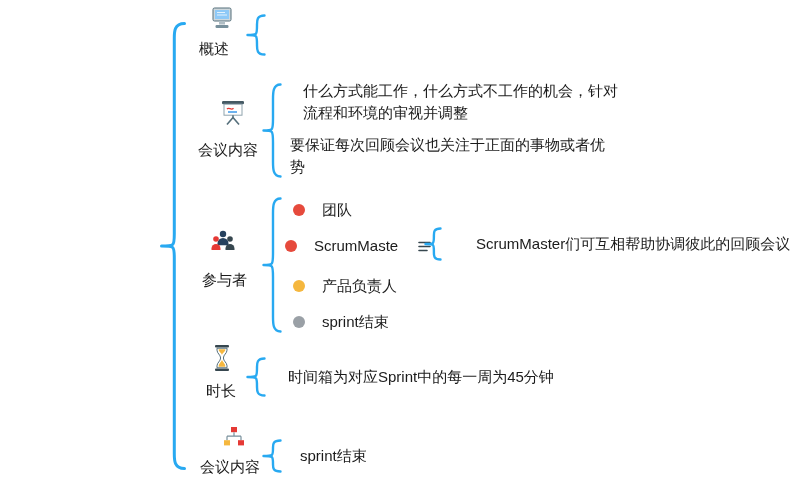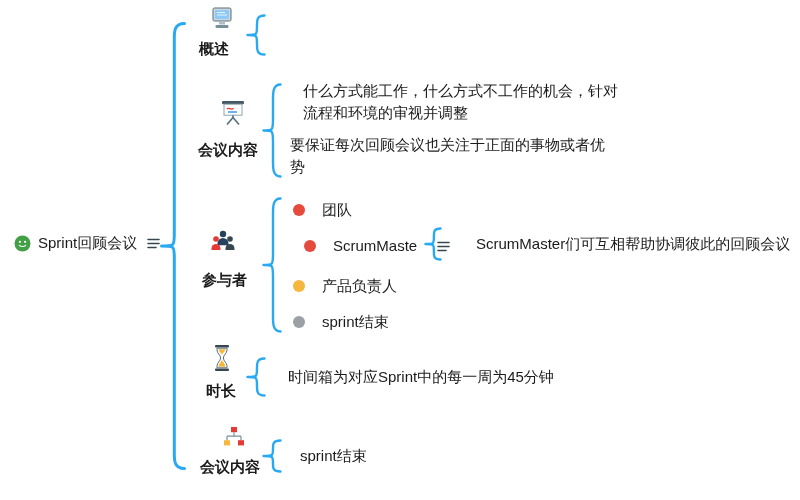--- a/index.html
+++ b/index.html
@@ -3,55 +3,39 @@
 <meta charset="utf-8">
 <style>
   * { margin:0; padding:0; box-sizing:border-box; }
   html,body { background:#ffffff; }
   .canvas {
     position:relative; width:800px; height:500px; background:#ffffff; overflow:hidden;
     font-family:"Liberation Sans","DejaVu Sans",sans-serif; color:#1b1b1b;
   }
   .txt { position:absolute; font-size:15px; line-height:22px; white-space:nowrap; }
   .wrap { white-space:normal; width:322px; }
-  .blabel { position:absolute; font-size:15px; line-height:18px; white-space:nowrap;font-weight:bold; }
+  .blabel { position:absolute; font-size:15px; line-height:18px; white-space:nowrap; }
   .bicon { position:absolute; line-height:0; }
   .brace { position:absolute; line-height:0; }
   .root {
     position:absolute; display:flex; align-items:center; gap:7px;
     font-size:15px; line-height:18px; white-space:nowrap;
   }
   .prow {
     position:absolute; display:flex; align-items:center; gap:17px;
     font-size:15px; line-height:22px; white-space:nowrap;
   }
   .dot { width:12px; height:12px; border-radius:50%; flex:0 0 12px; background:#ccc; }
   .nicon { line-height:0; margin-left:3px; }
 </style>
 </head>
 <body>
 
 <div class="canvas">
 
-  <div class="root" style="left:14px; top:234px;">
-    <span class="bicon" style="position:static;">
-      <svg width="17" height="17" viewBox="0 0 17 17">
-        <circle cx="8.5" cy="8.5" r="8" fill="#43a047"></circle>
-        <circle cx="5.9" cy="6.8" r="1.1" fill="#fff"></circle>
-        <circle cx="11.1" cy="6.8" r="1.1" fill="#fff"></circle>
-        <path d="M5.3 10.3 a4 3 0 0 0 6.4 0" stroke="#fff" stroke-width="1.2" fill="none" stroke-linecap="round"></path>
-      </svg>
-    </span>
-    <span>Sprint回顾会议</span>
-    <span class="nicon">
-      <svg width="13" height="11" viewBox="0 0 13 11">
-        <path d="M1 1.5 h11 M1 5.5 h11 M1 9.5 h8" stroke="#37474f" stroke-width="1.6" stroke-linecap="round"></path>
-      </svg>
-    </span>
-  </div>
 
   <div class="brace" style="left:160px; top:22px; width:26px; height:448px;"><svg width="26" height="448" viewBox="0 0 26 448">
         <path d="M 24.5 1.5 C 14.3 1.5 14.3 9.6 14.3 16 L 14.3 212 C 14.3 224 14.3 224 1.5 224 C 14.3 224 14.3 224 14.3 236 L 14.3 432 C 14.3 438.4 14.3 446.5 24.5 446.5" fill="none" stroke="#28a9f1" stroke-width="3" stroke-linecap="round" stroke-linejoin="round"></path>
       </svg></div>
 
   <div class="bicon" style="left:210px; top:6px;">
     <svg width="24" height="26" viewBox="0 0 24 26">
       <rect x="3" y="2" width="18" height="13" rx="1.5" fill="#cfd8dc" stroke="#546e7a" stroke-width="1"></rect>
       <rect x="5" y="4" width="14" height="9" fill="#8ec9f7"></rect>
       <path d="M7 6.5 h8 M7 9 h10" stroke="#e3f2fd" stroke-width="1"></path>
@@ -95,21 +79,21 @@
   <div class="blabel" style="left:202px; top:271px;">参与者</div>
   <div class="brace" style="left:262px; top:197px; width:20px; height:136px;"><svg width="20" height="136" viewBox="0 0 20 136">
         <path d="M 18.5 1.5 C 11 1.5 11 9.6 11 16 L 11 56 C 11 68 11 68 1.5 68 C 11 68 11 68 11 80 L 11 120 C 11 126.4 11 134.5 18.5 134.5" fill="none" stroke="#28a9f1" stroke-width="2.4" stroke-linecap="round" stroke-linejoin="round"></path>
       </svg></div>
 
   <div class="prow" style="left:293px; top:199px;">
     <span class="dot" style="background: rgb(230, 74, 60);"></span>
     <span>团队</span>
   </div>
 
-  <div class="prow" style="left:304px; top:235px;justify-content:center;">
+  <div class="prow" style="left:285px; top:235px;justify-content:center;">
     <span class="dot" style="background: rgb(230, 74, 60);"></span>
     <span>ScrumMaste</span>
     <span class="nicon">
       <svg width="13" height="11" viewBox="0 0 13 11">
         <path d="M1 1.5 h11 M1 5.5 h11 M1 9.5 h8" stroke="#37474f" stroke-width="1.6" stroke-linecap="round"></path>
       </svg>
     </span>
   </div>
   <div class="brace" style="left:424px; top:227px; width:18px; height:34px;"><svg width="18" height="34" viewBox="0 0 18 34">
         <path d="M 16.5 1.5 C 9.9 1.5 9.9 5.1 9.9 8.5 L 9.9 9.52 C 9.9 17 9.9 17 1.5 17 C 9.9 17 9.9 17 9.9 24.48 L 9.9 25.5 C 9.9 28.9 9.9 32.5 16.5 32.5" fill="none" stroke="#28a9f1" stroke-width="2.4" stroke-linecap="round" stroke-linejoin="round"></path>

